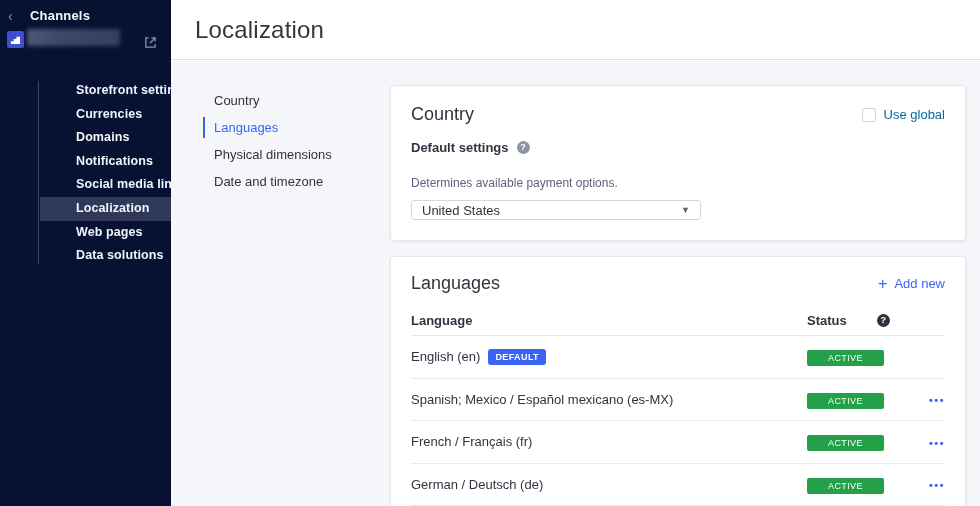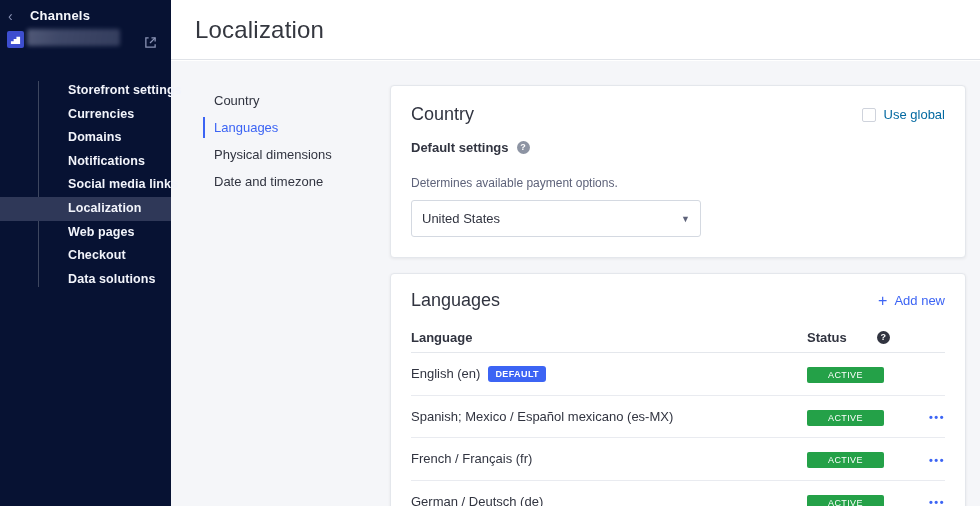--- a/index.html
+++ b/index.html
@@ -12,22 +12,22 @@
   .sb-header { display:flex; align-items:center; padding:8px 10px 0 8px; }
   .sb-back { color:#8A93B5; font-size:14px; line-height:14px; width:18px; cursor:pointer; }
   .sb-title { color:#F6F7FC; font-size:13px; font-weight:700; margin-left:4px; letter-spacing:.2px; }
   .sb-store { position:relative; height:34px; margin-top:8px; }
   .sb-store-icon { position:absolute; left:7px; top:0px; width:17px; height:17px; background:#3D4ED0; border-radius:2px; display:flex; align-items:center; justify-content:center; }
   .sb-store-redacted { position:absolute; left:27px; top:-2px; width:93px; height:17px; border-radius:2px;
       background:linear-gradient(100deg,#59617F 0%,#454E6E 35%,#3A4363 100%); filter:blur(2px); opacity:.9; }
   .sb-ext { position:absolute; right:14px; top:4px; width:13px; height:13px; cursor:pointer; }
   .sb-nav { position:relative; margin-top:14px; }
   .sb-rule { position:absolute; left:38px; top:2px; bottom:4px; width:1px; background:rgba(255,255,255,.22); }
-  .sb-item { position:relative; height:23.6px; line-height:23.6px; padding-left:68px; color:#F2F4FB;
-      font-size:12.5px; font-weight:700; letter-spacing:.1px; cursor:pointer; white-space:nowrap; }
+  .sb-item { position:relative; height:23.6px; line-height:23.6px; padding-left:36px; color:#F2F4FB;
+      font-size:12.5px; font-weight:700; letter-spacing:.1px; cursor:pointer; white-space:nowrap;margin-left:40px; }
   .sb-item.active { background:#2F3858; }
 
   
   .main { position:absolute; left:171px; top:0; width:809px; height:506px; background:#FFFFFF; }
   .main-header { height:60px; background:#FFFFFF; border-bottom:1px solid #E0E3E8; }
   .page-title { font-size:24px; font-weight:400; color:#34373F; padding:16px 0 0 24px; letter-spacing:.2px; }
   .content { position:absolute; left:0; top:61px; right:0; bottom:0; background:#F5F6F9; }
 
   
   .subnav { position:absolute; left:32px; top:29px; }
@@ -45,21 +45,21 @@
   .checkbox { width:14px; height:14px; border:1px solid #CFD3DC; border-radius:2px; background:#fff; }
   .use-global-label { font-size:13px; color:#0369a1; margin-left:8px; }
 
   .field-label-row { display:flex; align-items:center; margin-top:15px; }
   .field-label { font-size:13px; font-weight:700; color:#313440; }
   .help-circle { width:13px; height:13px; border-radius:50%; background:#8D94A3; color:#fff;
       font-size:9px; font-weight:700; text-align:center; line-height:13px; margin-left:8px; cursor:pointer; }
   .help-circle.dark { background:#313440; margin-left:6px; }
   .field-help { font-size:12px; color:#5E637A; margin-top:21px; }
 
-  .select { width:290px; height:37px; margin-top:10px; border:1px solid #D4D9E1; border-radius:3px; background:#fff;
+  .select { width:290px; height:20px; margin-top:10px; border:1px solid #D4D9E1; border-radius:3px; background:#fff;
       display:flex; align-items:center; justify-content:space-between; padding:0 10px; cursor:pointer; }
   .select-value { font-size:13px; color:#313440; }
   .select-caret { font-size:9px; color:#5E637A; }
 
   
   .card-langs { padding:16px 20px 6px 20px; }
   .add-new { display:flex; align-items:center; color:#3C64F4; font-size:13px; cursor:pointer; }
   .add-new .plus { font-size:16px; font-weight:400; margin-right:7px; line-height:14px; }
   .table { margin-top:12px; }
   .thead { display:flex; align-items:center; height:30px; border-bottom:1px solid #E4E7EC; }
@@ -104,21 +104,20 @@
     <div class="sb-nav">
       <span class="sb-rule"></span>
       <div id="sb-items">
           <div class="sb-item">Storefront settings</div>
           <div class="sb-item">Currencies</div>
           <div class="sb-item">Domains</div>
           <div class="sb-item">Notifications</div>
           <div class="sb-item">Social media links</div>
           <div class="sb-item active">Localization</div>
           <div class="sb-item">Web pages</div>
-          <div class="sb-item">Checkout</div>
           <div class="sb-item">Data solutions</div>
         </div>
     </div>
   </div>
 
   <div class="main">
     <div class="main-header">
       <div class="page-title">Localization</div>
     </div>
     <div class="content">

